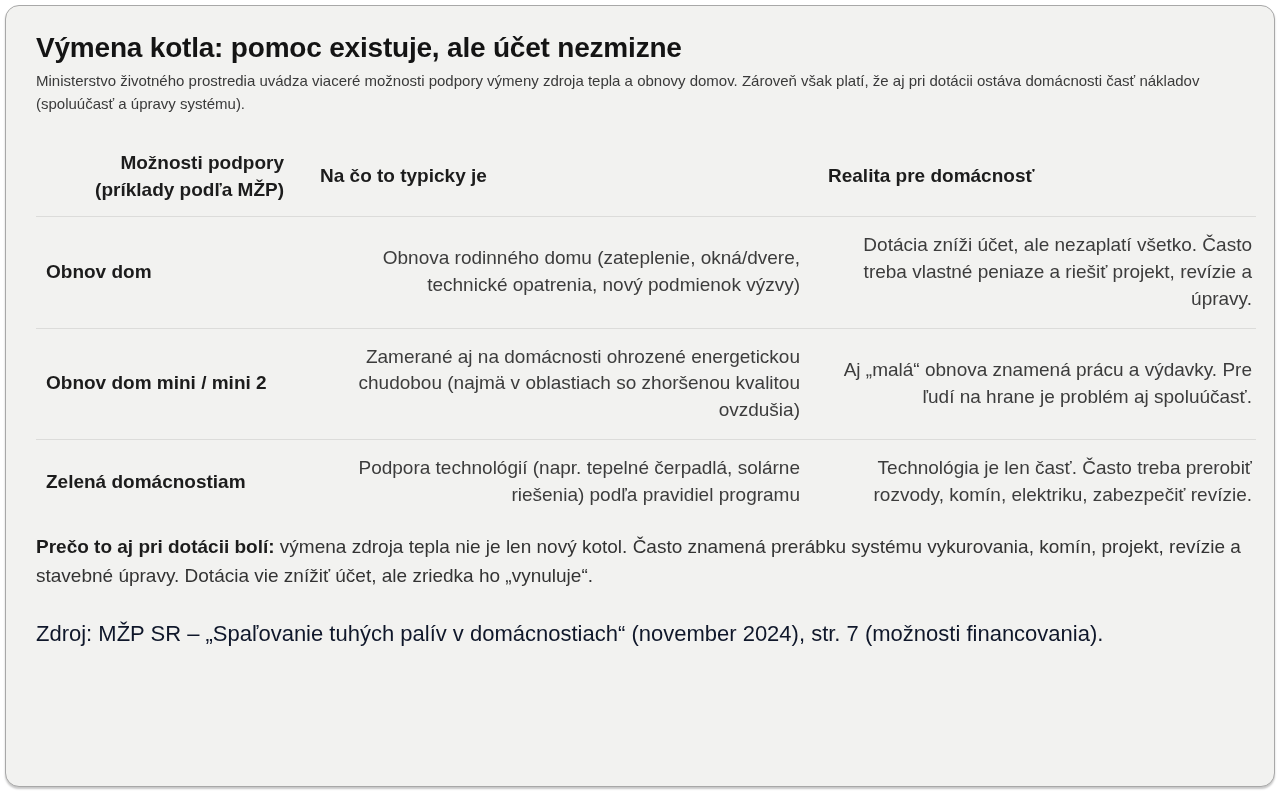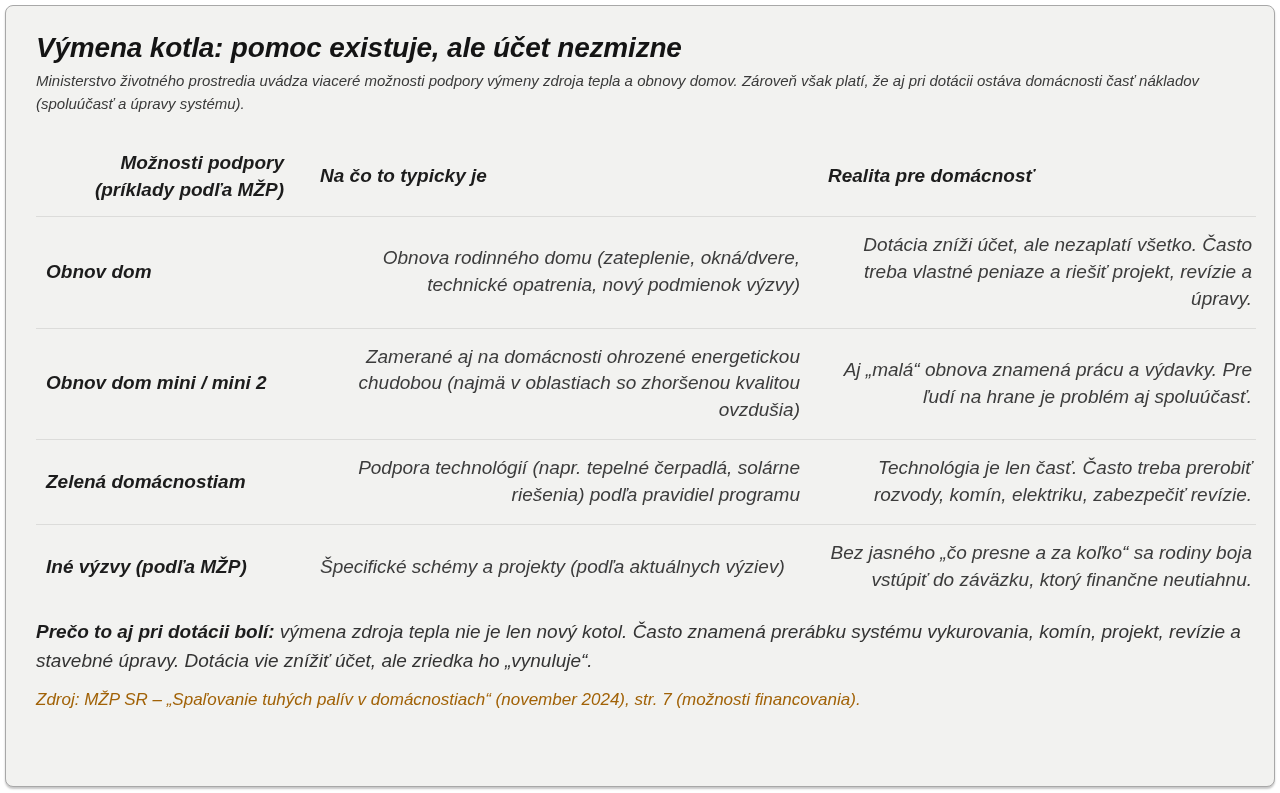--- a/index.html
+++ b/index.html
@@ -7,24 +7,23 @@
     width: 1280px; height: 793px;
     background: #ffffff;
     font-family: "Liberation Sans", sans-serif;
     overflow: hidden;
   }
   .card {
     position: absolute;
     top: 5px; left: 5px; right: 5px; bottom: 6px;
     background: #f2f2f0;
     border: 1px solid #a8a8a8;
-    border-radius: 8px;
+    border-radius: 14px;
     box-shadow: 0 2px 2px rgba(0,0,0,0.22);
     padding: 26px 30px 20px 30px;
-    font-style: italic;
   }
   .title {
     font-size: 28px;
     font-weight: 700;
     color: #141414;
     letter-spacing: -0.2px;
   }
   .intro {
     margin-top: 6px;
     font-size: 15px;
@@ -62,23 +61,23 @@
   }
   .note {
     margin-top: 9px;
     font-size: 19px;
     line-height: 1.5;
     color: #333333;
     max-width: 1216px;
   }
   .note .lead { font-weight: 700; color: #1c1c1c; }
   .source {
-    margin-top: 15px;
-    font-size: 17px;
-    color: #a16207;
+    margin-top: 31px;
+    font-size: 22px;
+    color: #0f172a;
   }
 </style>
 </head>
 <body>
 
 <div class="card">
 
   <h1 class="title">Výmena kotla: pomoc existuje, ale účet nezmizne</h1>
 
   <p class="intro">Ministerstvo životného prostredia uvádza viaceré možnosti podpory výmeny zdroja tepla a obnovy domov. Zároveň však platí, že aj pri dotácii ostáva domácnosti časť nákladov (spoluúčasť a úpravy systému).</p>
@@ -102,25 +101,20 @@
       <div class="cell">Zamerané aj na domácnosti ohrozené energetickou chudobou (najmä v oblastiach so zhoršenou kvalitou ovzdušia)</div>
       <div class="cell reality">Aj „malá“ obnova znamená prácu a výdavky. Pre ľudí na hrane je problém aj spoluúčasť.</div>
     </div>
 
     <div class="t-row body">
       <div class="cell option">Zelená domácnostiam</div>
       <div class="cell">Podpora technológií (napr. tepelné čerpadlá, solárne riešenia) podľa pravidiel programu</div>
       <div class="cell reality">Technológia je len časť. Často treba prerobiť rozvody, komín, elektriku, zabezpečiť revízie.</div>
     </div>
 
-    <div class="t-row body">
-      <div class="cell option">Iné výzvy (podľa MŽP)</div>
-      <div class="cell">Špecifické schémy a projekty (podľa aktuálnych výziev)</div>
-      <div class="cell reality">Bez jasného „čo presne a za koľko“ sa rodiny boja vstúpiť do záväzku, ktorý finančne neutiahnu.</div>
-    </div>
 
   </div>
 
   <p class="note"><span class="lead">Prečo to aj pri dotácii bolí:</span><span> výmena zdroja tepla nie je len nový kotol. Často znamená prerábku systému vykurovania, komín, projekt, revízie a stavebné úpravy. Dotácia vie znížiť účet, ale zriedka ho „vynuluje“.</span></p>
 
   <p class="source">Zdroj: MŽP SR – „Spaľovanie tuhých palív v domácnostiach“ (november 2024), str. 7 (možnosti financovania).</p>
 
 </div>
 
 </body></html>

